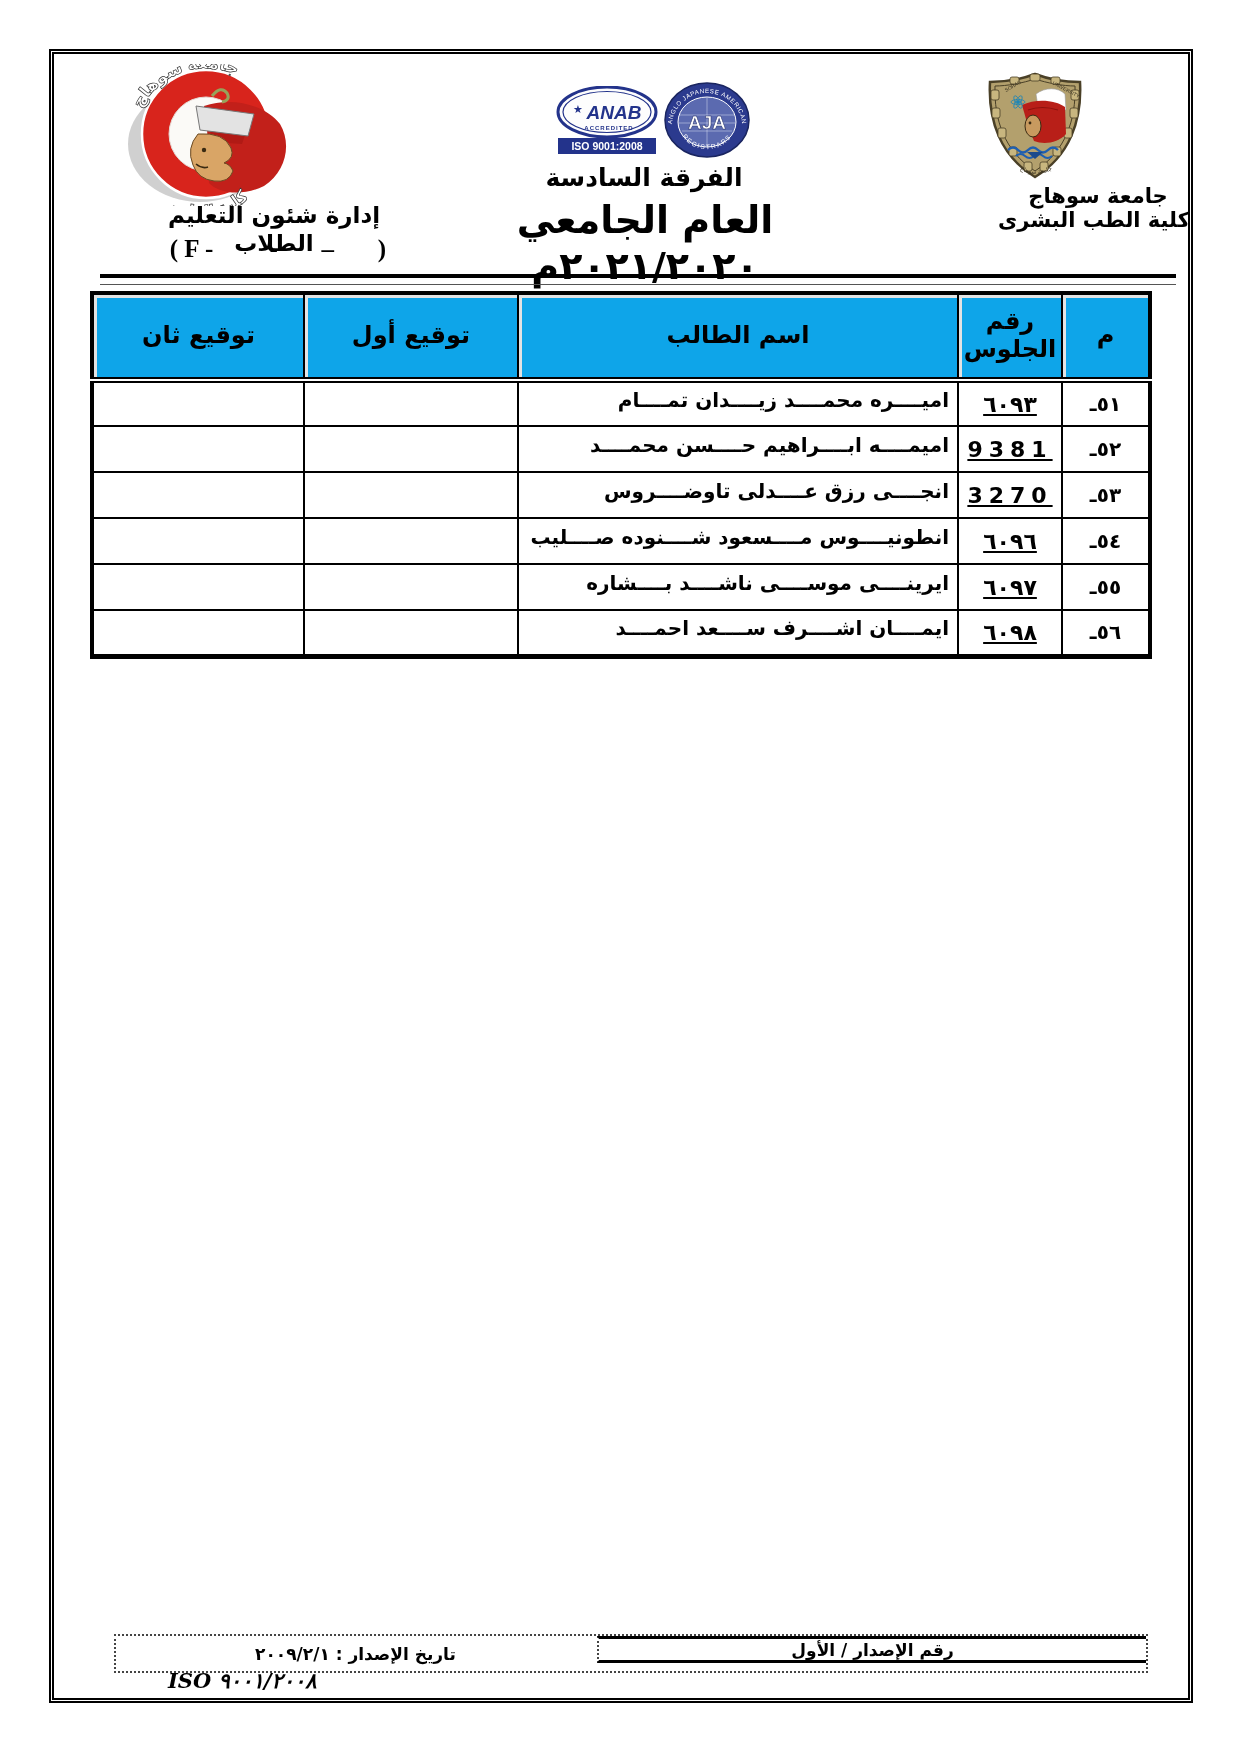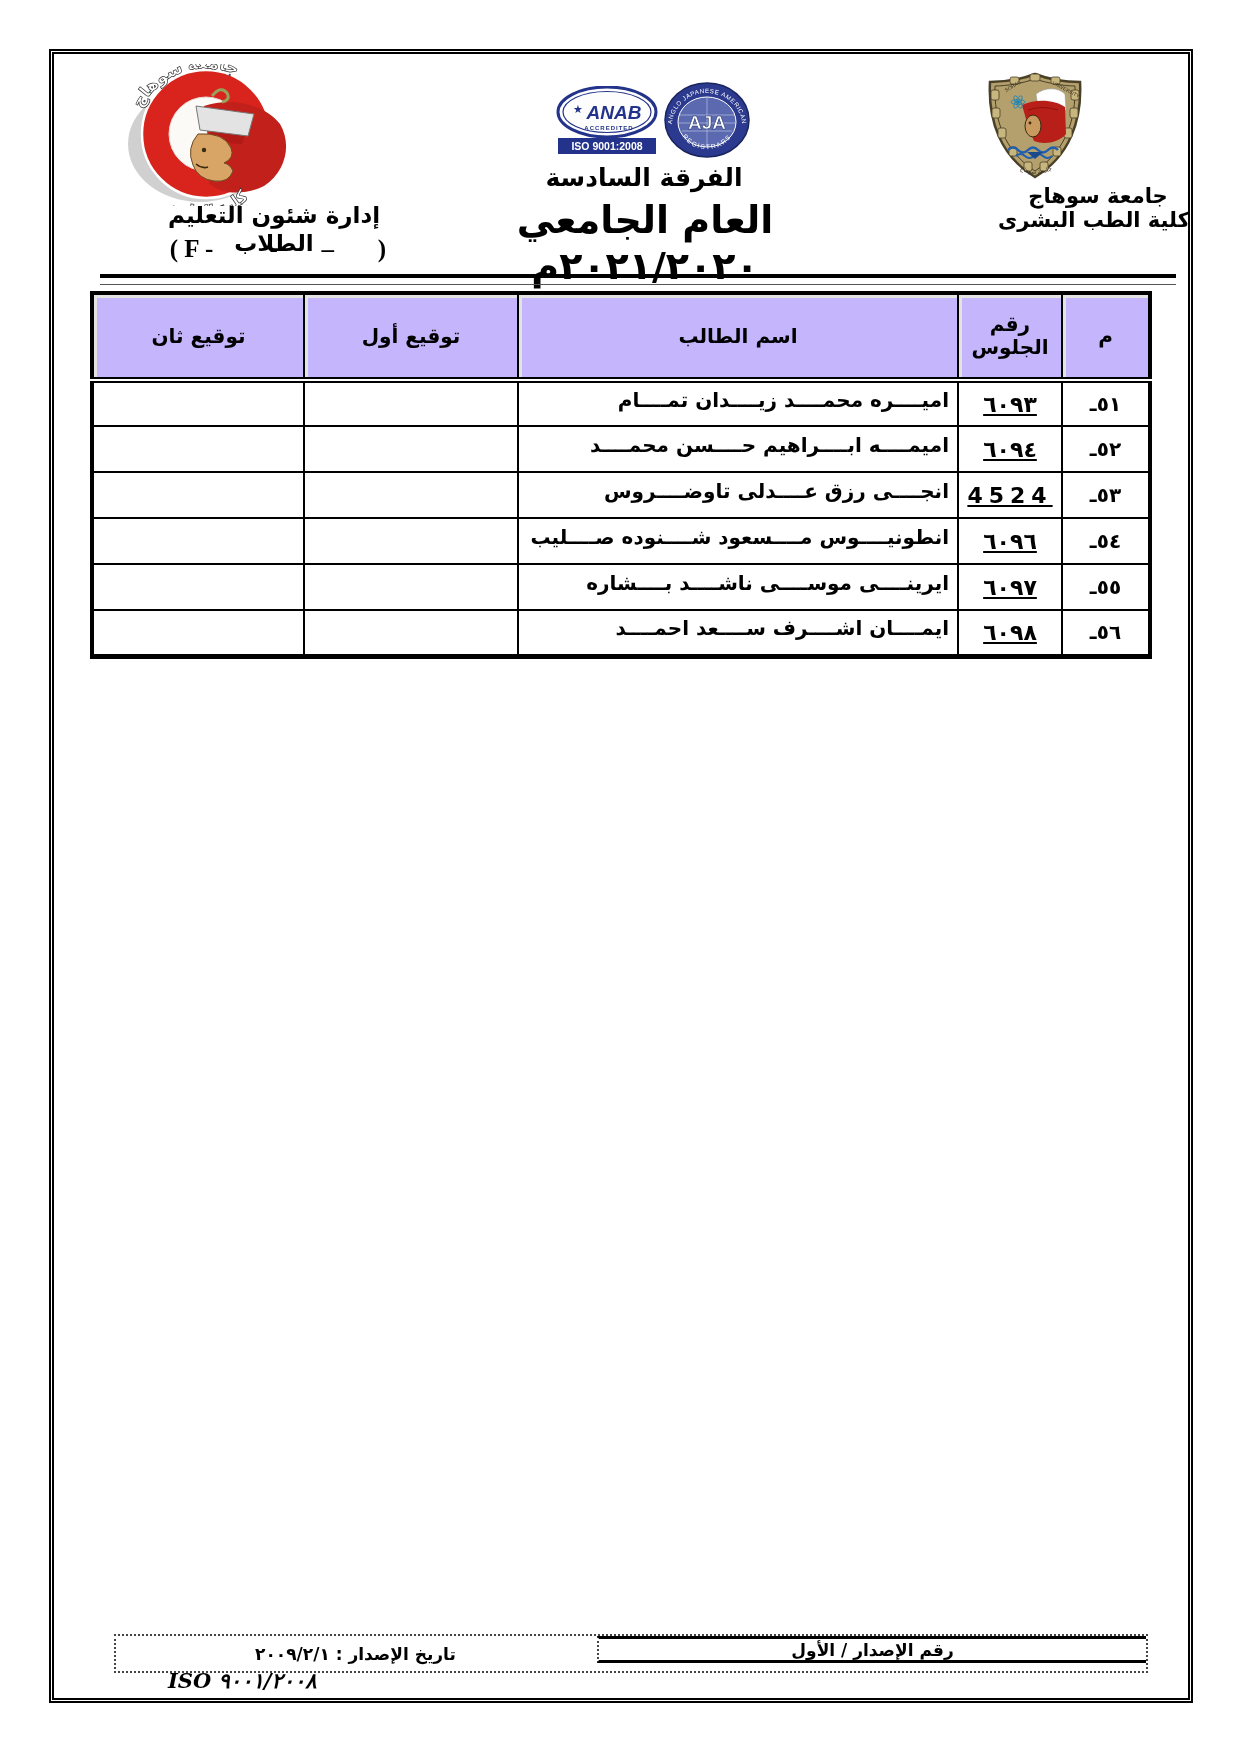--- a/index.html
+++ b/index.html
@@ -29,21 +29,21 @@
   #faculty-name{left:988px;top:208px;width:212px;font-size:21px;}
   
   #top-rule{position:absolute;left:100px;top:274px;width:1076px;height:6px;
             border-top:4px solid #000;border-bottom:1px solid #555;}
   
   #students-table-wrap{position:absolute;left:90px;top:291px;width:1058px;}
   table.students{border-collapse:collapse;table-layout:fixed;width:1058px;direction:rtl;}
   table.students td,table.students th{border:2px solid #000;overflow:hidden;}
   table.students{border:4px solid #000;border-bottom:5px solid #000;}
   table.students thead th{
-    background:#c4b5fd;font-size:20px;font-weight:bold;text-align:center;
+    background:#0ea5e9;font-size:24px;font-weight:bold;text-align:center;
     height:80px;border-bottom:6px double #000;line-height:1.15;
     box-shadow:inset 3px 3px 0 0 #e3e3e3;
   }
   table.students tbody tr{height:46px;}
   td.c-name{font-size:20px;font-weight:bold;text-align:right;padding:0 8px 8px 2px;white-space:nowrap;}
   td.c-seat{font-size:22px;font-weight:bold;text-align:center;letter-spacing:6px;text-decoration:underline;}
   td.c-idx{font-size:20px;font-weight:bold;text-align:center;}
   td.c-sig{background:#fff;}
   
   #footer-box{position:absolute;left:114px;top:1634px;width:1030px;height:35px;
@@ -188,28 +188,28 @@
       <tbody>
         <tr>
           <td class="c-idx">٥١ـ</td>
           <td class="c-seat">٦٠٩٣</td>
           <td class="c-name">اميــــره محمــــد زيــــدان تمــــام</td>
           <td class="c-sig"></td>
           <td class="c-sig"></td>
         </tr>
         <tr>
           <td class="c-idx">٥٢ـ</td>
-          <td class="c-seat">٦٠٩٤</td>
+          <td class="c-seat">9381</td>
           <td class="c-name">اميمــــه ابــــراهيم حــــسن محمــــد</td>
           <td class="c-sig"></td>
           <td class="c-sig"></td>
         </tr>
         <tr>
           <td class="c-idx">٥٣ـ</td>
-          <td class="c-seat">4524</td>
+          <td class="c-seat">3270</td>
           <td class="c-name">انجــــى رزق عــــدلى تاوضــــروس</td>
           <td class="c-sig"></td>
           <td class="c-sig"></td>
         </tr>
         <tr>
           <td class="c-idx">٥٤ـ</td>
           <td class="c-seat">٦٠٩٦</td>
           <td class="c-name">انطونيــــوس مــــسعود شــــنوده صــــليب</td>
           <td class="c-sig"></td>
           <td class="c-sig"></td>

